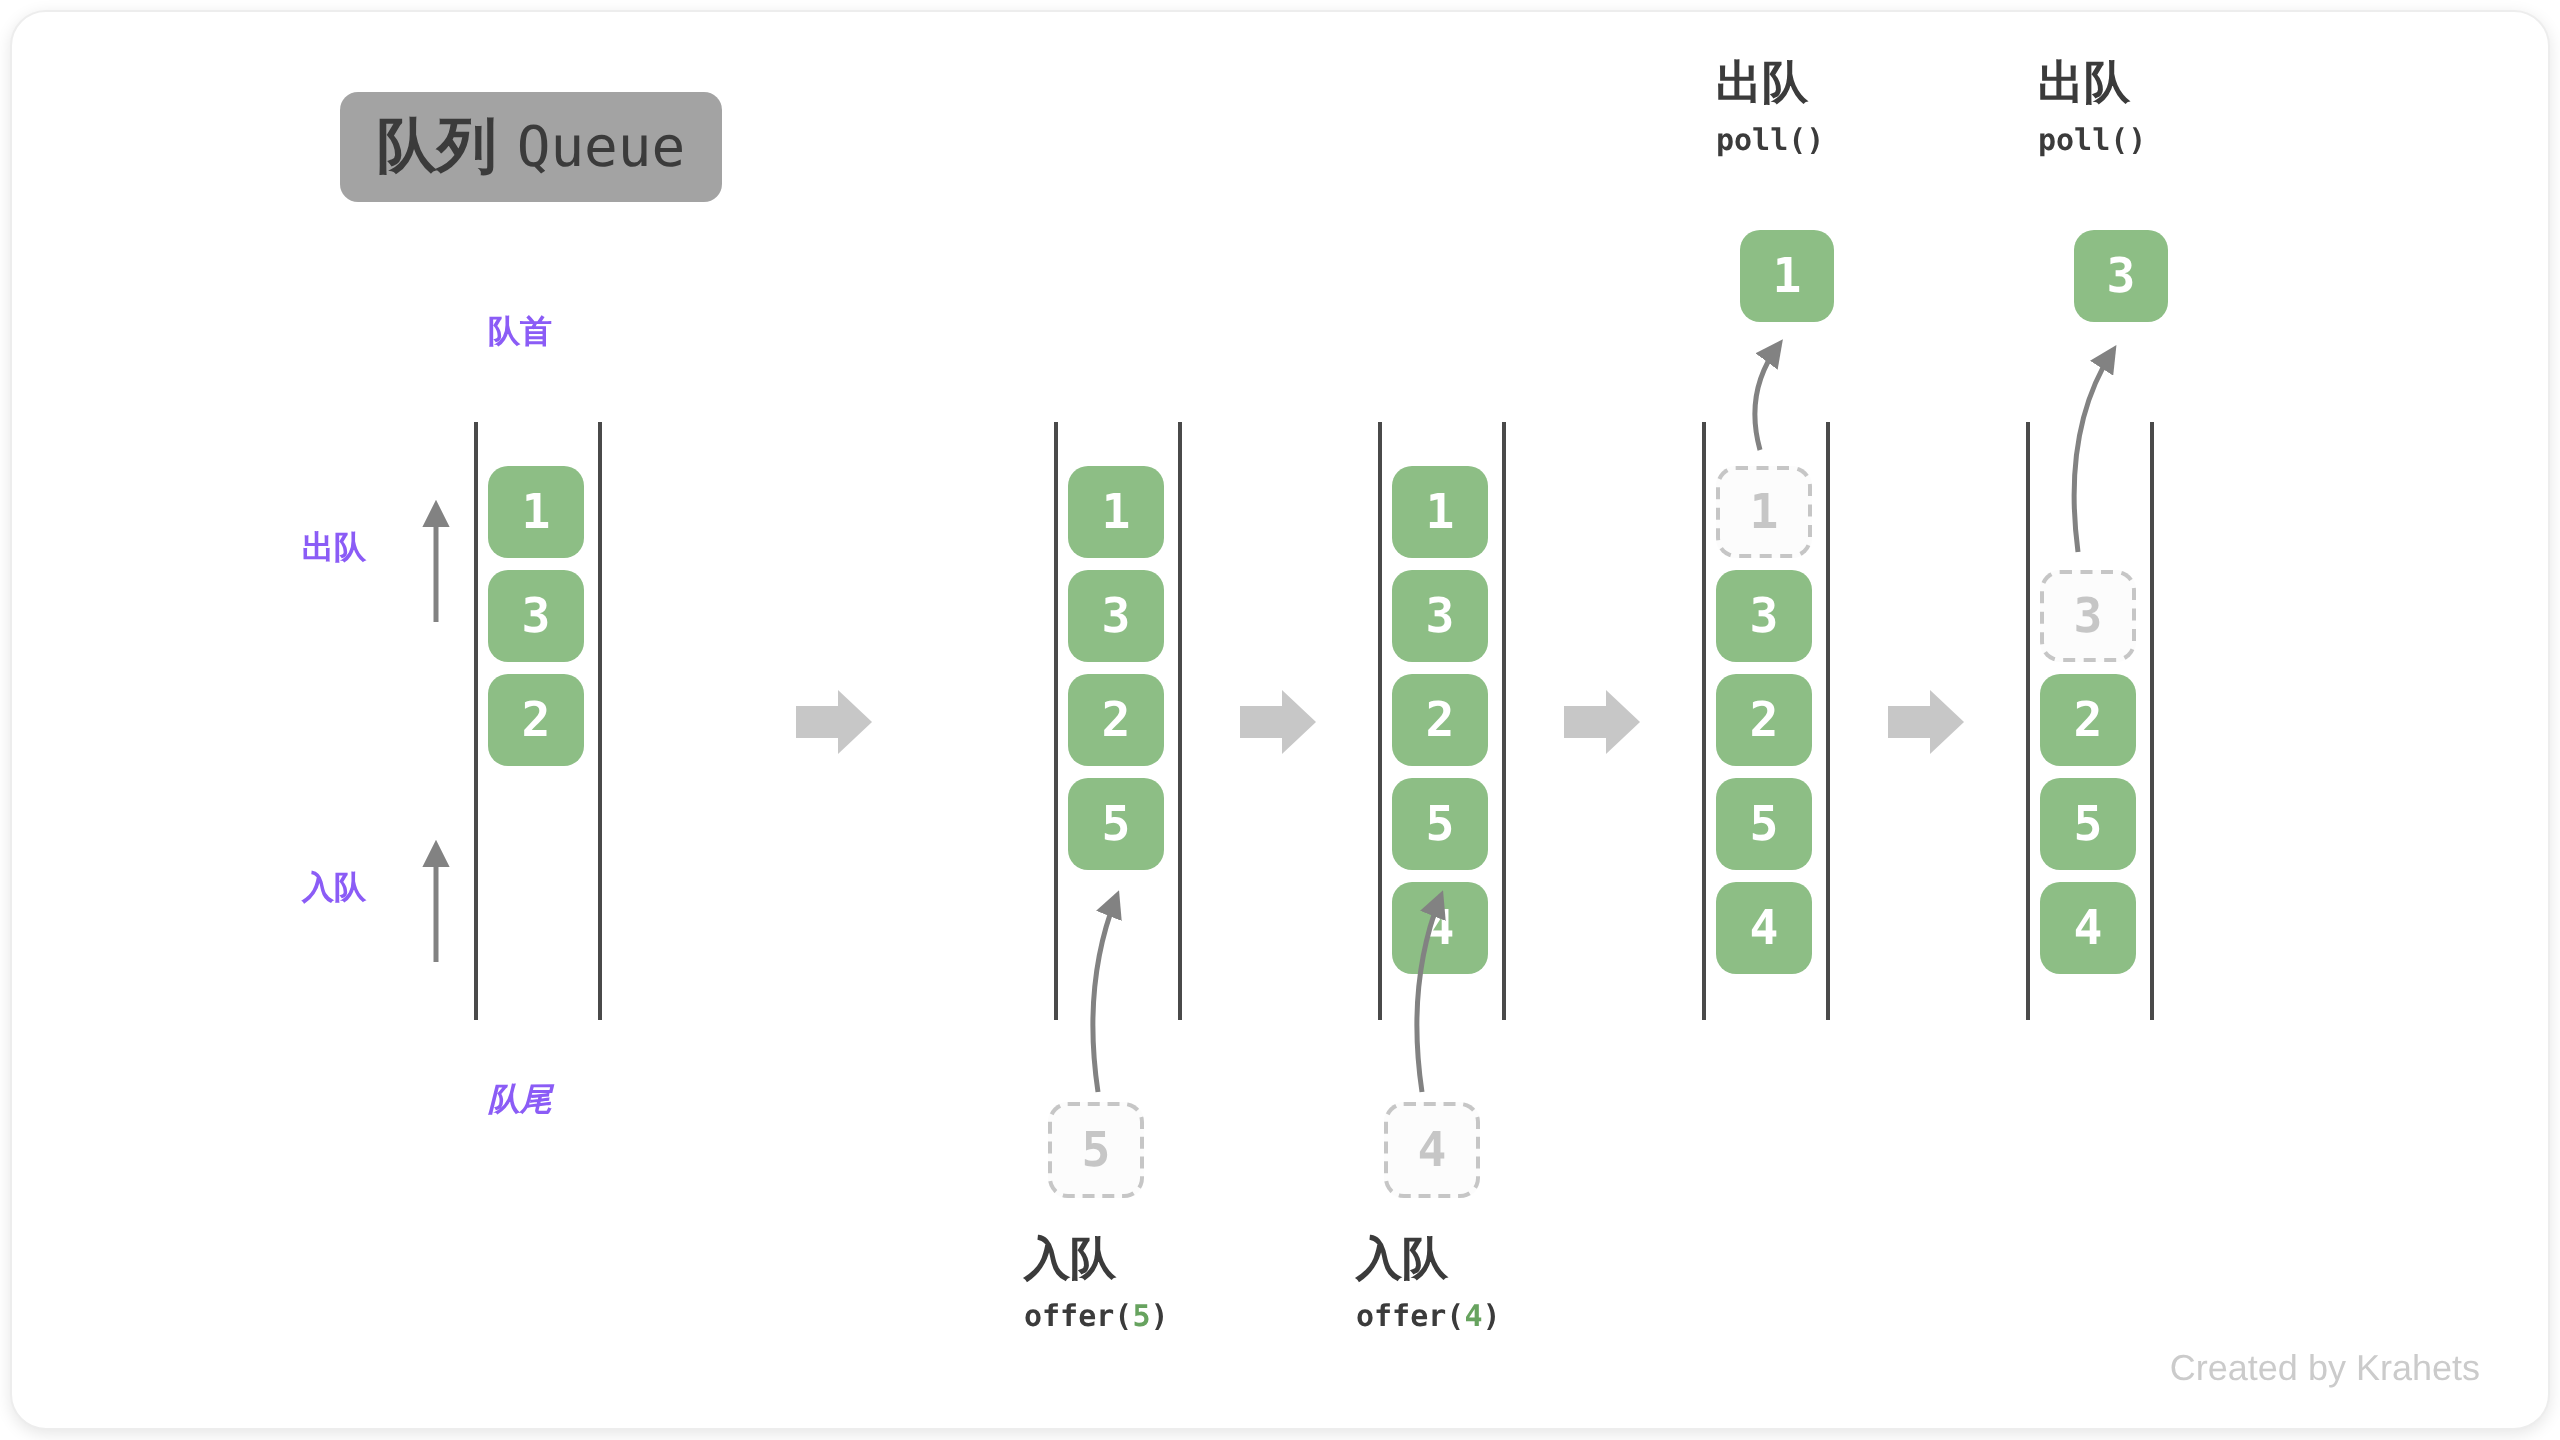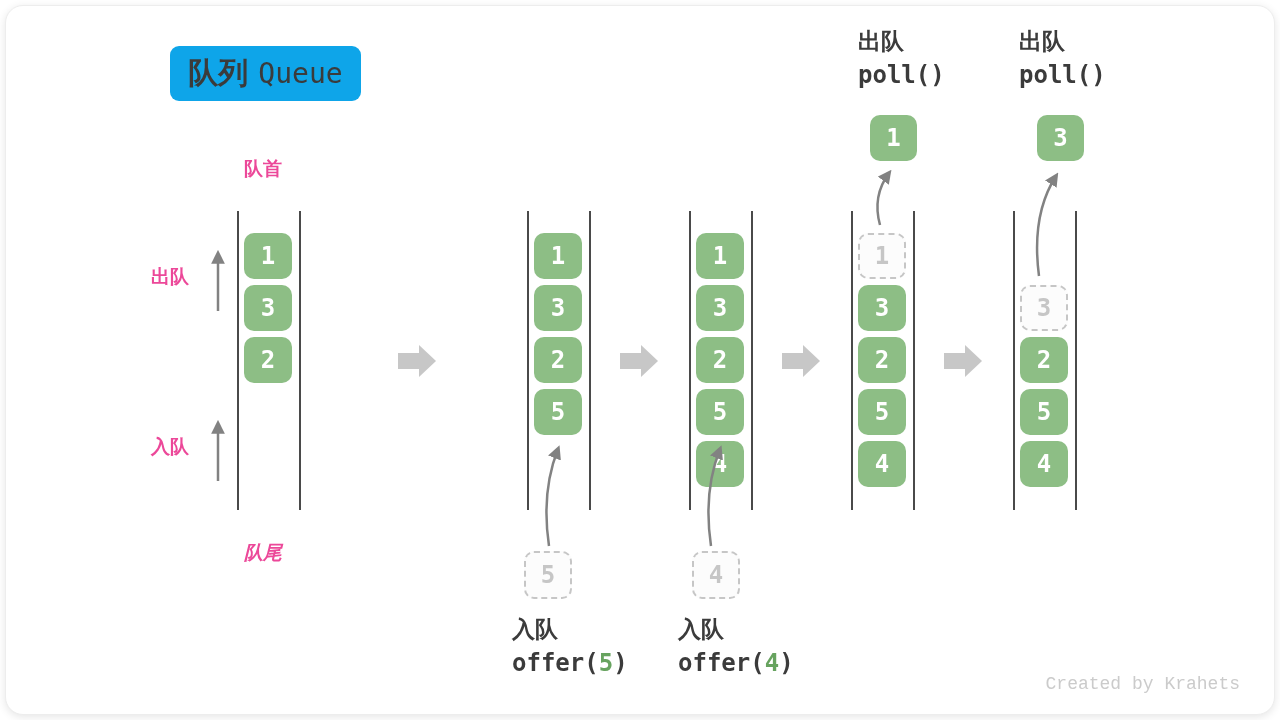--- a/index.html
+++ b/index.html
@@ -1,50 +1,50 @@
 <!DOCTYPE html>
 <html><head>
 <meta charset="utf-8">
 <style>
   html,body{margin:0;padding:0;background:#ffffff;}
   #canvas{position:relative;width:1280px;height:720px;background:#ffffff;overflow:hidden;
           font-family:"Liberation Sans","DejaVu Sans",sans-serif;}
   #card{position:absolute;left:5px;top:5px;right:5px;bottom:5px;background:#ffffff;
         border:1px solid #ededed;border-radius:18px;box-shadow:0 2px 8px rgba(0,0,0,0.10);}
   
-  #title-box{position:absolute;left:170px;top:46px;width:191px;height:55px;background:#0ea5e9;
+  #title-box{position:absolute;left:170px;top:46px;width:191px;height:55px;background:#a3a3a3;
              border-radius:9px;display:flex;align-items:center;justify-content:center;gap:10px;}
   #title-box .zh{font-size:30px;font-weight:bold;color:#3b3b3b;}
   #title-box .en{font-size:28px;color:#3b3b3b;font-family:"DejaVu Sans Mono","Liberation Mono",monospace;}
   
-  .side-label{position:absolute;font-size:19px;font-weight:bold;color:#ec4899;white-space:nowrap;}
+  .side-label{position:absolute;font-size:16px;font-weight:bold;color:#8b5cf6;white-space:nowrap;}
   
   .wall{position:absolute;width:2px;background:#4a4a4a;}
   .cell{position:absolute;width:48px;height:46px;border-radius:10px;background:#8dbe85;
         color:#ffffff;font-family:"DejaVu Sans Mono","Liberation Mono",monospace;
         font-weight:bold;font-size:24px;display:flex;align-items:center;justify-content:center;}
   .cell.dashed{background:#fcfcfc;border:2px dashed #c6c6c6;color:#c6c6c6;width:44px;height:42px;}
   .pending{position:absolute;width:44px;height:44px;border-radius:10px;background:#fcfcfc;
            border:2px dashed #c6c6c6;color:#c6c6c6;font-family:"DejaVu Sans Mono","Liberation Mono",monospace;
            font-weight:bold;font-size:24px;display:flex;align-items:center;justify-content:center;}
   .popped{position:absolute;width:47px;height:46px;border-radius:10px;background:#8dbe85;color:#ffffff;
           font-family:"DejaVu Sans Mono","Liberation Mono",monospace;font-weight:bold;font-size:24px;
           display:flex;align-items:center;justify-content:center;}
   
   .caption{position:absolute;white-space:nowrap;}
   .cap-zh{font-size:23px;font-weight:600;color:#3b3b3b;height:35px;}
-  .cap-code{font-size:24px;font-weight:600;color:#3b3b3b;
+  .cap-code{font-size:15px;font-weight:600;color:#3b3b3b;
             font-family:"DejaVu Sans Mono","Liberation Mono",monospace;}
   .cap-code .arg{color:#67a35f;font-weight:bold;}
   
   #arrow-layer{position:absolute;left:0;top:0;width:1280px;height:720px;pointer-events:none;}
   .block-arrow{position:absolute;width:38px;height:34px;}
   
   #watermark{position:absolute;right:40px;top:674px;font-size:18px;color:#cbcbcb;
-             font-family:Liberation Mono, monospace;margin-left:46px;}
+             font-family:Liberation Sans, sans-serif;margin-left:46px;}
 </style>
 </head>
 <body>
 
 <div id="canvas">
   <div id="card"></div>
 
   <div id="title-box">
     <span class="zh">队列</span>
     <span class="en">Queue</span>

